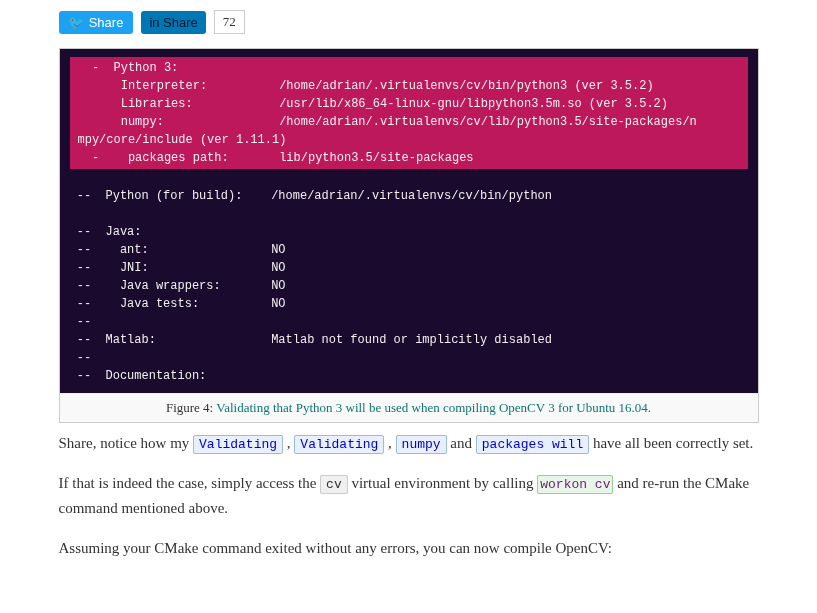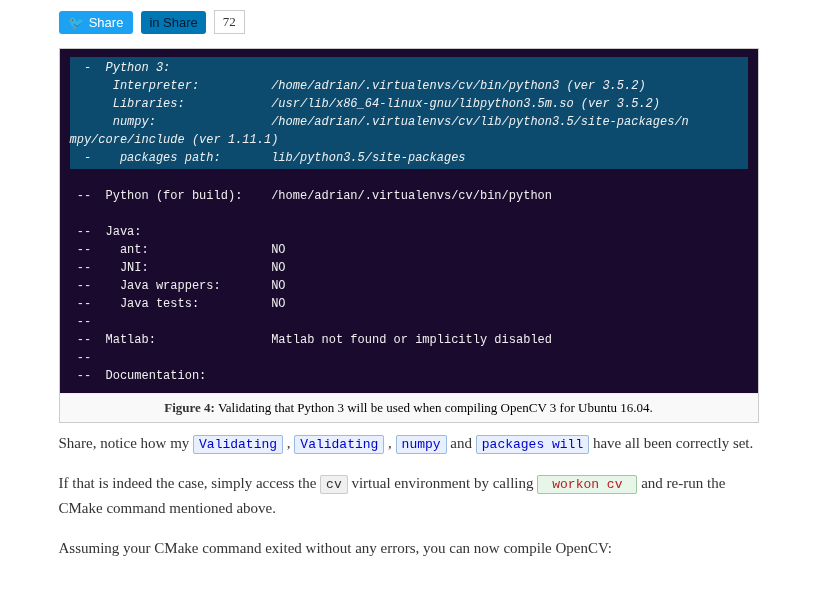--- a/index.html
+++ b/index.html
@@ -68,38 +68,37 @@
       background: #1a0a2e;
       color: #f0f0f0;
       font-family: 'Courier New', Courier, monospace;
       font-size: 12px;
       padding: 8px 10px;
       overflow-x: auto;
       white-space: pre;
       line-height: 1.5;
     }
     .highlight-red {
-      background: #0c4a6e;
+      background: #be185d;
       display: block;
-      padding: 2px 0;
-      font-style: italic;
+      padding: 2px 8px;
     }
     .figure-caption {
       font-size: 13px;
       color: #333;
       text-align: center;
       padding: 6px 10px;
       background: #f9f9f9;
       border-top: 1px solid #eee;
     }
     .figure-caption a {
-      color: #000000;
+      color: #0f766e;
       text-decoration: none;
     }
-    .fig-bold { font-weight: bold; }
+    .fig-bold { font-weight: normal; }
 
     
     .body-text {
       margin-bottom: 14px;
       line-height: 1.7;
       font-size: 15px;
     }
     .inline-code {
       background: #f0f0f0;
       border: 1px solid #ccc;
@@ -117,22 +116,22 @@
       font-size: 13px;
       padding: 1px 5px;
       color: #0000cc;
     }
     .inline-code-green {
       background: #e8f5e9;
       border: 1px solid #99cc99;
       border-radius: 2px;
       font-family: 'Courier New', Courier, monospace;
       font-size: 13px;
-      padding: 1px 14px;
-      color: #b91c1c;
+      padding: 1px 2px;
+      color: #701a75;
     }
     .bold-italic { font-weight: bold; font-style: italic; }
   </style>
 </head>
 <body>
 
 <div class="container">
 
   <div class="social-bar">
     <button class="tweet-btn">

